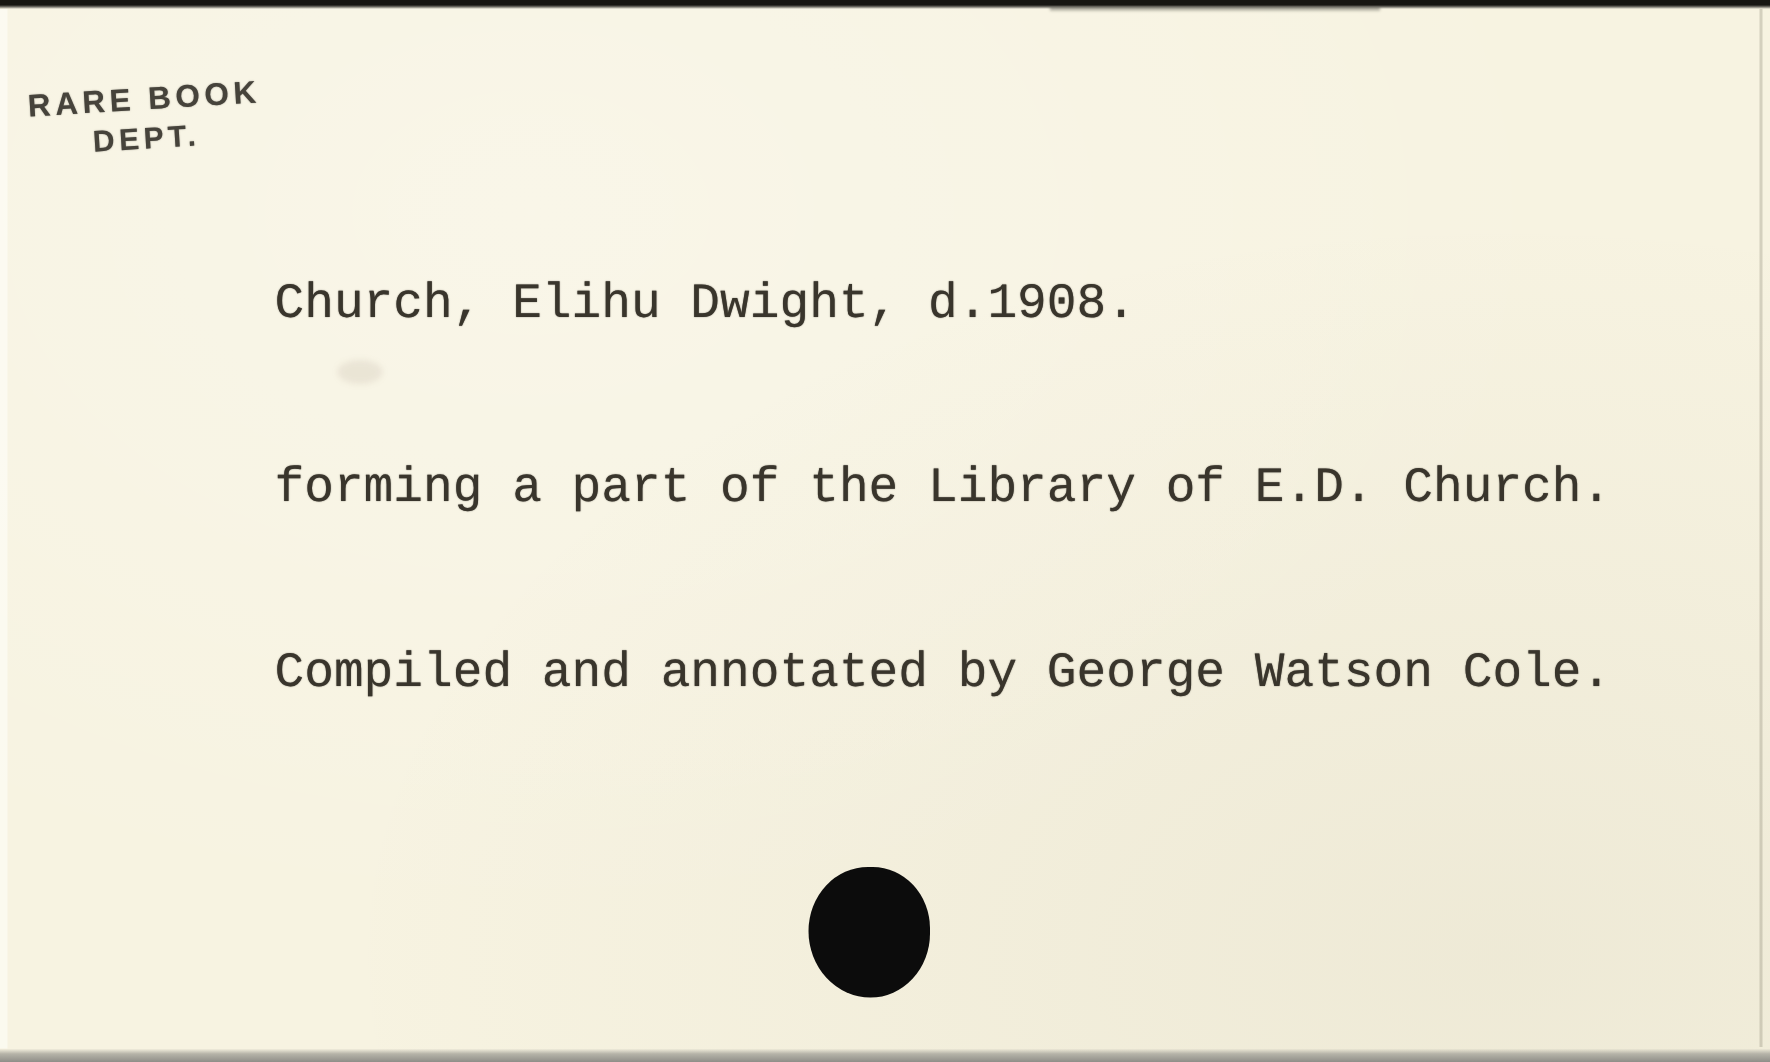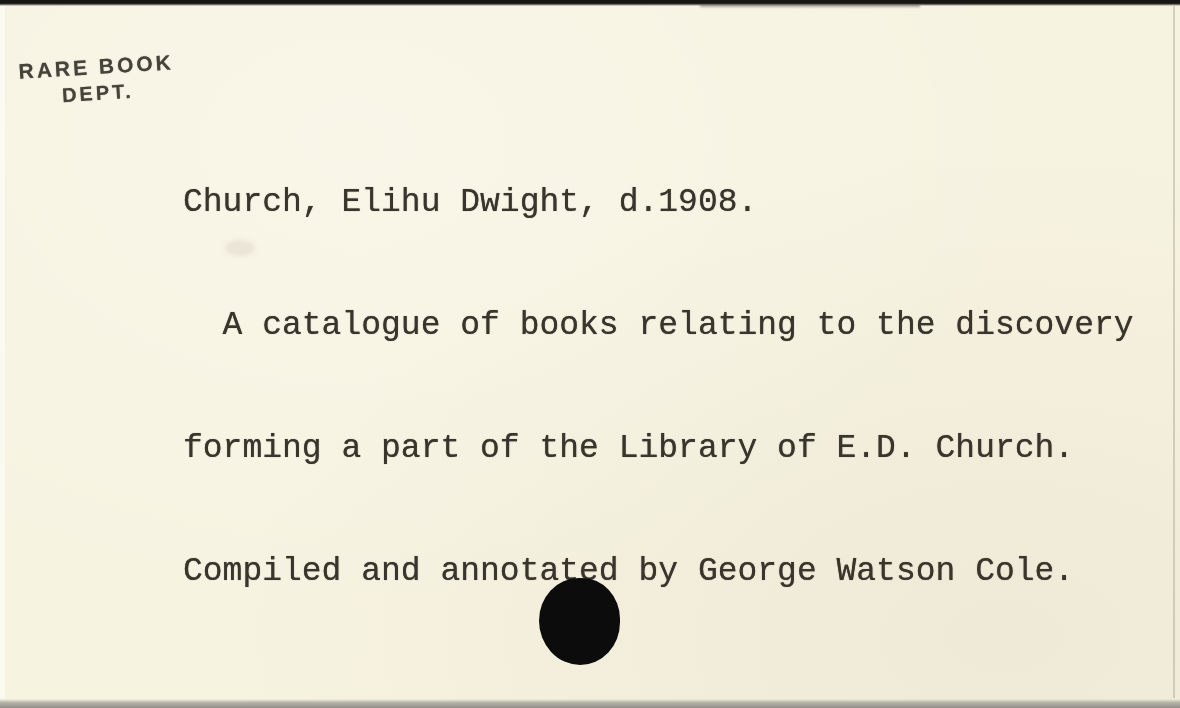--- a/index.html
+++ b/index.html
@@ -130,21 +130,20 @@
   <div class="paper-tone"></div>
 
   <div class="stamp">
     <div class="stamp-line1">RARE BOOK</div>
     <div class="stamp-line2">DEPT.</div>
   </div>
 
 
   <div class="text-block typed">
     <div class="line">Church, Elihu Dwight, d.1908.</div>
-    <div class="line">  A catalogue of books relating to the discovery</div>
     <div class="line">forming a part of the Library of E.D. Church.</div>
     <div class="line">Compiled and annotated by George Watson Cole.</div>
     
     
     
     
     
     
     
     

